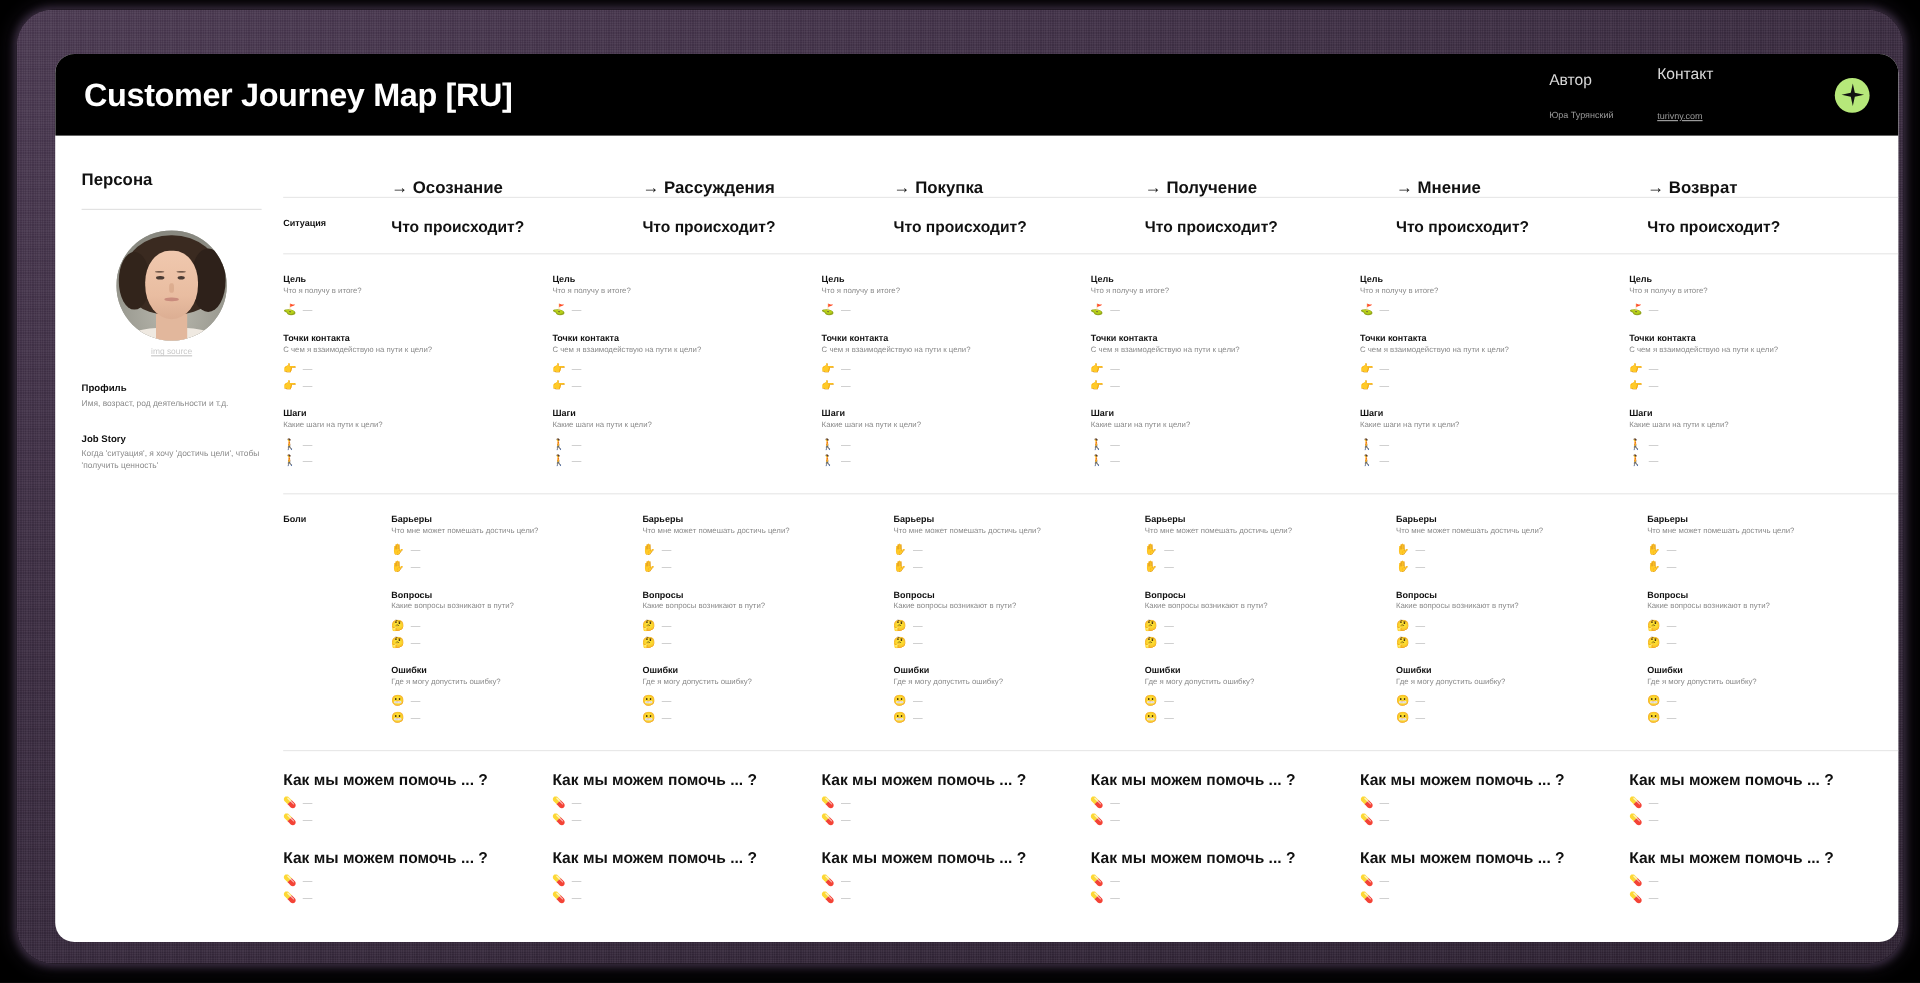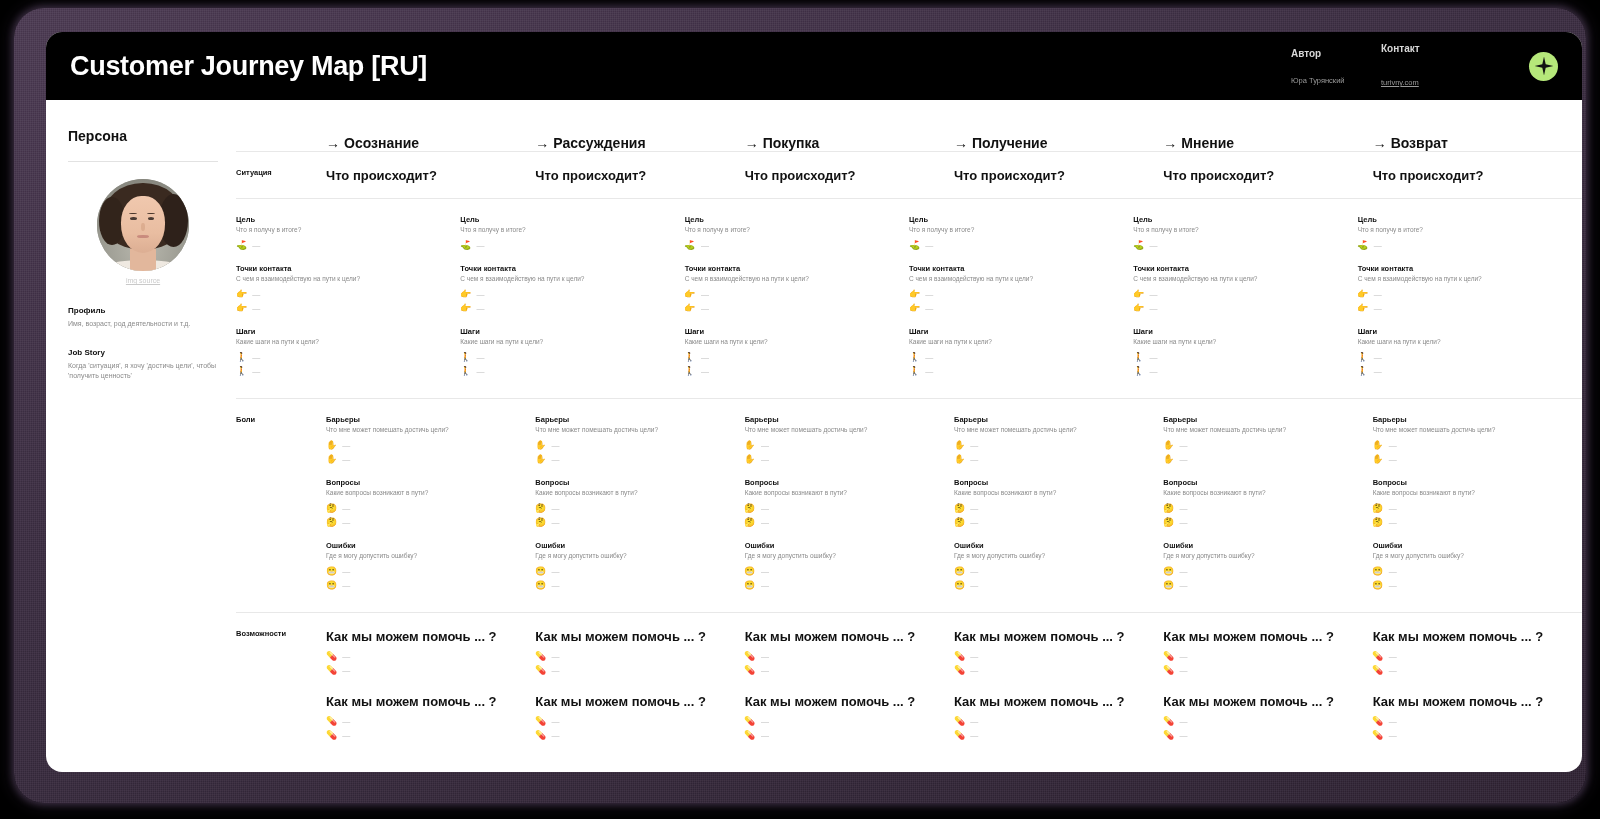--- a/index.html
+++ b/index.html
@@ -35,21 +35,21 @@
     border-radius: 33px;
     background: linear-gradient(160deg, rgba(130,110,145,.5), rgba(60,45,70,.15));
     filter: blur(2.5px);
     z-index: -1;
   }
 
   
   .card {
     position: absolute;
     left: 32px;
-    top: 24px;
+    top: 37px;
     width: 1536px;
     height: 740px;
     border-radius: 16px;
     background: #ffffff;
     overflow: hidden;
   }
 
   
   .header {
     position: relative;
@@ -67,22 +67,22 @@
   }
   .header-right {
     margin-left: auto;
     display: flex;
     align-items: center;
     gap: 0px;
   }
   .meta-block { width: 90px; }
   .meta-label {
     color: #d8d8d8;
-    font-size: 10px;
-    font-weight: bold;
+    font-size: 13px;
+    font-weight: normal;
     margin-bottom: 17px;
   }
   .meta-value {
     color: #9a9a9a;
     font-size: 7.5px;
   }
   .meta-value.link {
     color: #9a9a9a;
     text-decoration: underline;
   }
@@ -773,21 +773,20 @@
                   <div class="item">
                     <span class="emo">😬</span>
                     <span class="dash">—</span>
                   </div>
                 </div>
               </div>
             </div>
         </div>
 
         <div class="band last">
-          <div class="band-label">Возможности</div>
           <div class="cells" id="cells-opportunities">
               <div class="cell">
                 <div class="opp-grp">
                   <div class="q-only">Как мы можем помочь ... ?</div>
                   <div class="item">
                     <span class="emo">💊</span>
                     <span class="dash">—</span>
                   </div>
                   <div class="item">
                     <span class="emo">💊</span>

